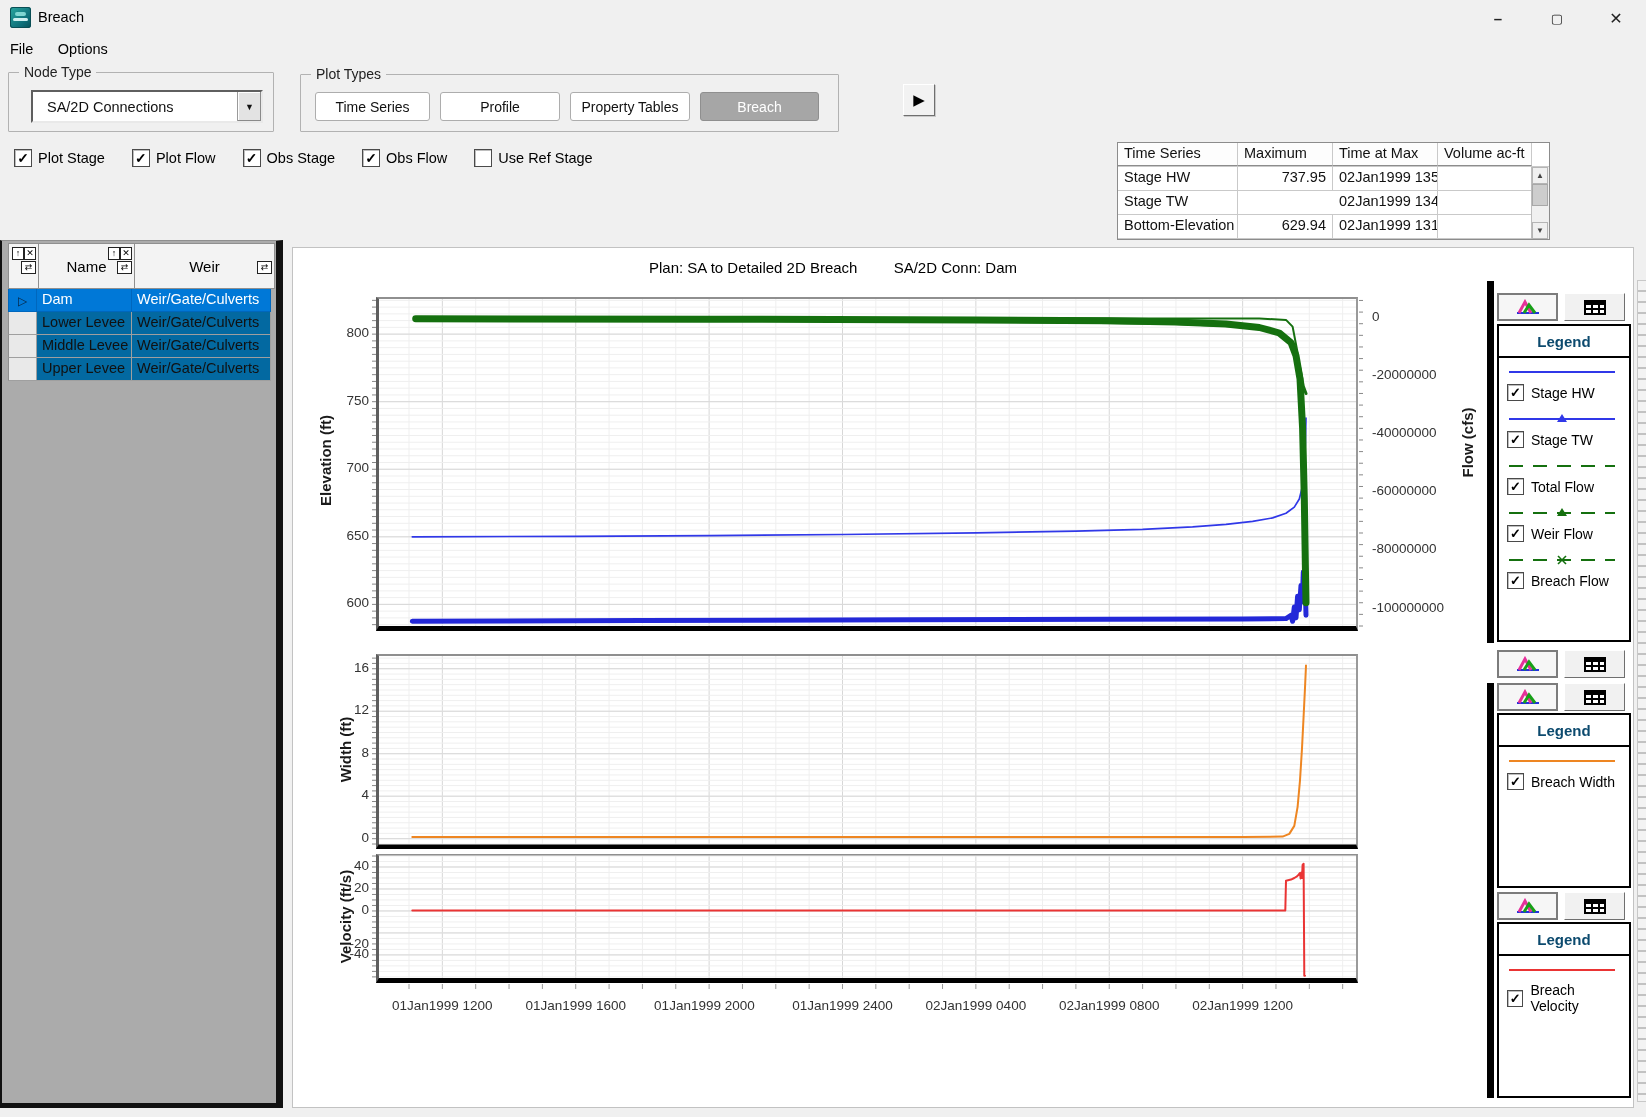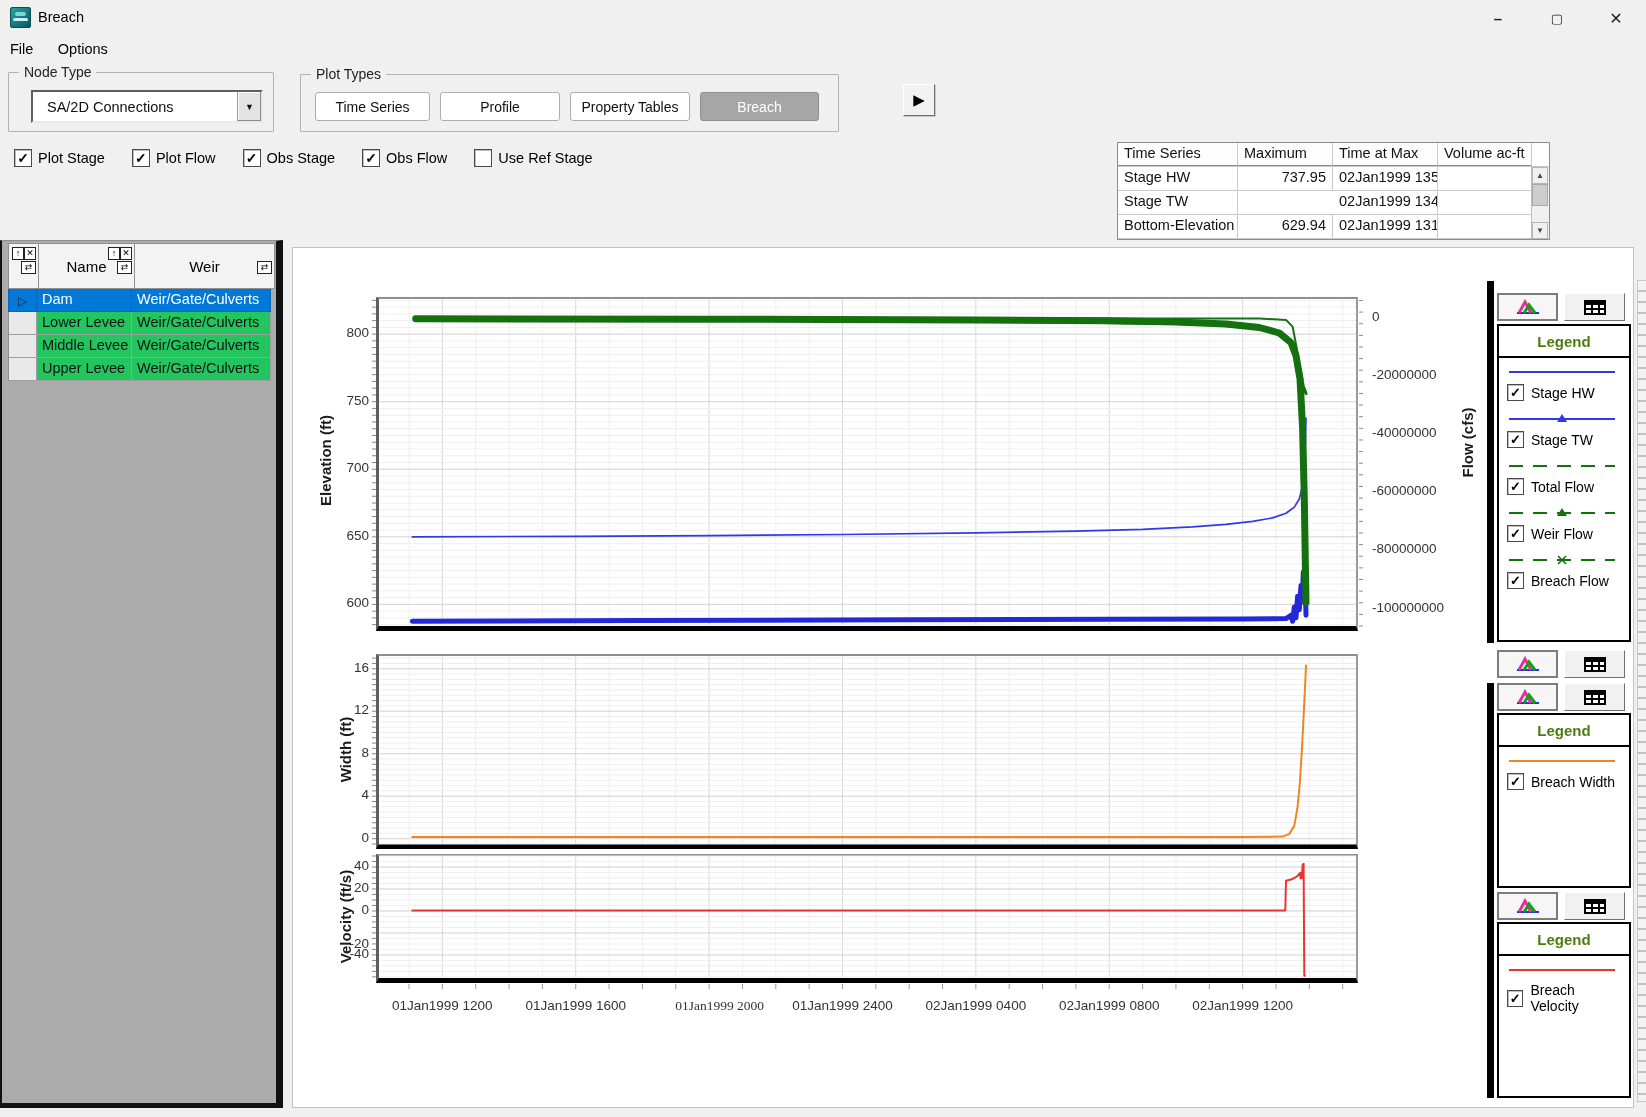--- a/index.html
+++ b/index.html
@@ -55,21 +55,21 @@
   .num{text-align:right;}
   #stats-scroll{position:absolute;right:0;top:24px;width:17px;bottom:0;background:#f0f0f0;border-left:1px solid #bdbdbd;}
   .sb-btn{position:absolute;left:0;width:16px;height:17px;background:#f0f0f0;border:1px solid #b5b5b5;box-sizing:border-box;
           display:flex;align-items:center;justify-content:center;font-size:8px;color:#444;}
   .sb-thumb{position:absolute;left:0;top:17px;width:16px;height:22px;background:#cdcdcd;border:1px solid #a8a8a8;box-sizing:border-box;}
   
   #left-panel{position:absolute;left:0;top:240px;width:283px;height:868px;background:#ababab;
               border-left:2px solid #111;border-right:7px solid #111;border-bottom:5px solid #111;border-top:1px solid #8e8e8e;box-sizing:border-box;}
   #nodes{position:absolute;left:6px;top:2px;}
   .nrow{display:flex;}
-  .ncell{box-sizing:border-box;border:1px solid #9f9f9f;border-top:none;border-left:none;background:#22c55e;font-size:14.5px;
+  .ncell{box-sizing:border-box;border:1px solid #9f9f9f;border-top:none;border-left:none;background:#0369a1;font-size:14.5px;
          height:23px;padding:2px 5px 0 5px;white-space:nowrap;overflow:hidden;}
   .nhead{height:44px;background:#f3f3f3;border:1px solid #8f8f8f;border-left:none;position:relative;
          display:flex;align-items:center;justify-content:center;font-size:15px;color:#000;}
   .nhead:first-child,.ncell:first-child{border-left:1px solid #8f8f8f;}
   .sel-cell{background:#e9e9e9;display:flex;align-items:center;justify-content:center;font-size:12px;color:#111;}
   .row-selected .ncell{background:#0078d7;color:#fff;border-color:#0067bd;}
   .row-selected .sel-cell{color:#06233f;}
   .mini-ic{position:absolute;width:24px;height:13px;display:flex;}
   .ic-part{flex:1;background:#fff;border:1px solid #222;font-size:9px;line-height:11px;text-align:center;color:#000;box-sizing:border-box;}
   .sorticon{position:absolute;width:15px;height:13px;background:#fff;border:1px solid #222;font-size:9px;line-height:11px;text-align:center;box-sizing:border-box;}
@@ -84,21 +84,21 @@
   #xaxis-title{position:absolute;font-size:16px;font-weight:bold;color:#000;text-align:center;width:977px;}
   
   .lbar{position:absolute;left:1487px;width:7px;background:#000;}
   .lgroup{position:absolute;left:1497px;width:134px;}
   .lbtns{display:flex;gap:6px;height:28px;margin-bottom:3px;}
   .mini-btn{width:61px;height:28px;background:#f1f1f1;display:flex;align-items:center;justify-content:center;box-sizing:border-box;
             border-top:1px solid #fff;border-left:1px solid #fff;border-right:1px solid #6f6f6f;border-bottom:1px solid #6f6f6f;}
   .mini-btn.pressed{border:2px solid #7c7c7c;background:#f6f6f6;}
   .lbox{background:#fff;border:2px solid #000;box-sizing:border-box;}
   .ltitle{height:30px;border-bottom:2px solid #000;display:flex;align-items:center;justify-content:center;
-          font-size:15px;font-weight:bold;color:#4d7c0f;}
+          font-size:15px;font-weight:bold;color:#0c4a6e;}
   .lentry{padding-top:4px;}
   .lsample{height:20px;display:flex;align-items:center;padding:0 6px;}
   .lrow{display:flex;align-items:center;gap:7px;padding:2px 6px 4px 8px;font-size:14px;color:#000;}
   
   #edge-strip{position:absolute;left:1637px;top:280px;width:8px;height:820px;background:#f3f3f3;border:1px solid #c8c8c8;
               background-image:repeating-linear-gradient(to bottom,transparent 0 9px,#c2c2c2 9px 11px);}
 </style>
 </head>
 <body>
 
@@ -230,20 +230,24 @@
       </div>
       <div class="nrow">
         <div class="ncell sel-cell" style="width: 29px;"></div>
         <div class="ncell" style="width: 95px;">Upper Levee</div>
         <div class="ncell" style="width: 139px;">Weir/Gate/Culverts</div>
       </div>
     </div>
 </div>
 
 <div id="panel">
+  <div id="ptitle">
+    <span>Plan: SA to Detailed 2D Breach</span>
+    <span>SA/2D Conn: Dam</span>
+  </div>
 <div class="chartbox" style="left: 83px; top: 49px; width: 977px; height: 327px;">
       <svg width="977" height="327" viewBox="0 0 977 327">
         <line x1="30.01023890784983" y1="0" x2="30.01023890784983" y2="327" stroke="#efefef" stroke-width="1"></line>
         <line x1="63.35494880546076" y1="0" x2="63.35494880546076" y2="327" stroke="#d7d7d7" stroke-width="1"></line>
         <line x1="96.69965870307168" y1="0" x2="96.69965870307168" y2="327" stroke="#efefef" stroke-width="1"></line>
         <line x1="130.04436860068262" y1="0" x2="130.04436860068262" y2="327" stroke="#efefef" stroke-width="1"></line>
         <line x1="163.38907849829354" y1="0" x2="163.38907849829354" y2="327" stroke="#efefef" stroke-width="1"></line>
         <line x1="196.73378839590447" y1="0" x2="196.73378839590447" y2="327" stroke="#d7d7d7" stroke-width="1"></line>
         <line x1="230.0784982935154" y1="0" x2="230.0784982935154" y2="327" stroke="#efefef" stroke-width="1"></line>
         <line x1="263.4232081911263" y1="0" x2="263.4232081911263" y2="327" stroke="#efefef" stroke-width="1"></line>
@@ -673,21 +677,21 @@
       </svg>
     </div>
     <div class="ticklab" style="left: 24px; top: 609.991px; width: 52px; text-align: right;">40</div>
     <div class="ticklab" style="left: 24px; top: 631.973px; width: 52px; text-align: right;">20</div>
     <div class="ticklab" style="left: 24px; top: 653.955px; width: 52px; text-align: right;">0</div>
     <div class="ticklab" style="left: 24px; top: 688px; width: 52px; text-align: right;">-20</div>
     <div class="ticklab" style="left: 24px; top: 697.919px; width: 52px; text-align: right;">-40</div>
     <div class="vlabel" style="left: -58px; top: 660px;">Velocity (ft/s)</div>
     <div class="ticklab" style="left: 94.3549px; top: 750px; width: 110px; text-align: center;">01Jan1999 1200</div>
     <div class="ticklab" style="left: 227.734px; top: 750px; width: 110px; text-align: center;">01Jan1999 1600</div>
-    <div class="ticklab" style="left: 361.113px; top: 750px; width: 110px; text-align: right; font-family: Liberation Serif, serif;">01Jan1999 2000</div>
+    <div class="ticklab" style="left: 361.113px; top: 750px; width: 110px; text-align: left;">01Jan1999 2000</div>
     <div class="ticklab" style="left: 494.491px; top: 750px; width: 110px; text-align: center;">01Jan1999 2400</div>
     <div class="ticklab" style="left: 627.87px; top: 750px; width: 110px; text-align: center;">02Jan1999 0400</div>
     <div class="ticklab" style="left: 761.249px; top: 750px; width: 110px; text-align: center;">02Jan1999 0800</div>
     <div class="ticklab" style="left: 894.628px; top: 750px; width: 110px; text-align: center;">02Jan1999 1200</div>
   </div>
 
 <div class="lbar" style="top:281px;height:362px;"></div>
 <div class="lbar" style="top:683px;height:415px;"></div>
 <div id="legend-root">
     <div class="lgroup" style="top: 293px;">

